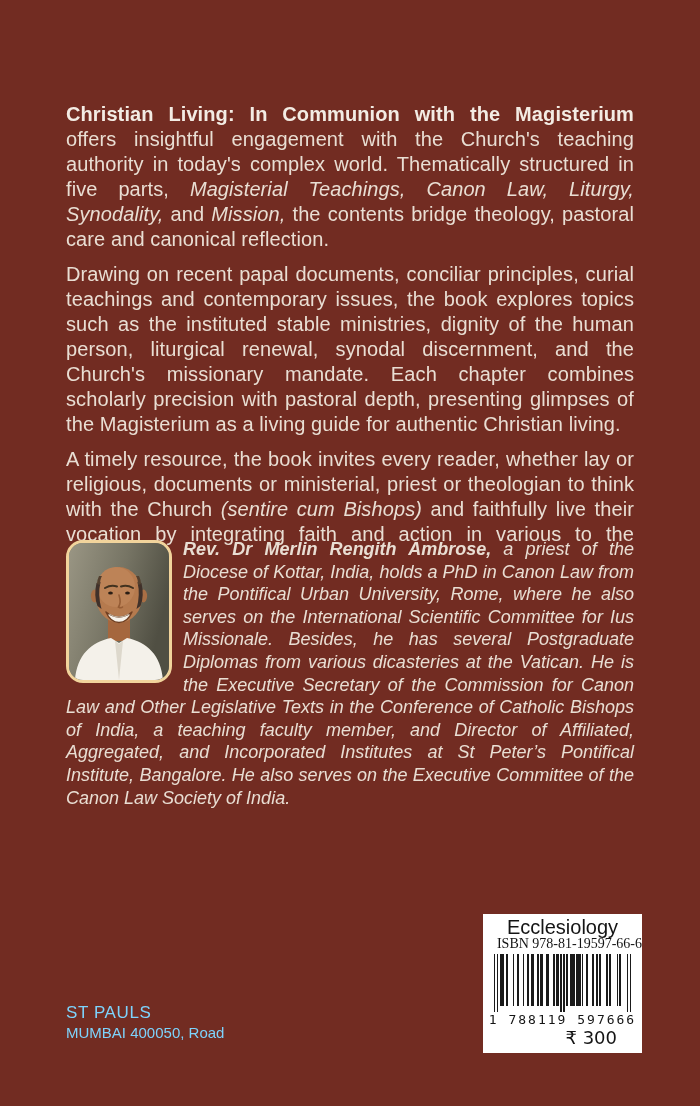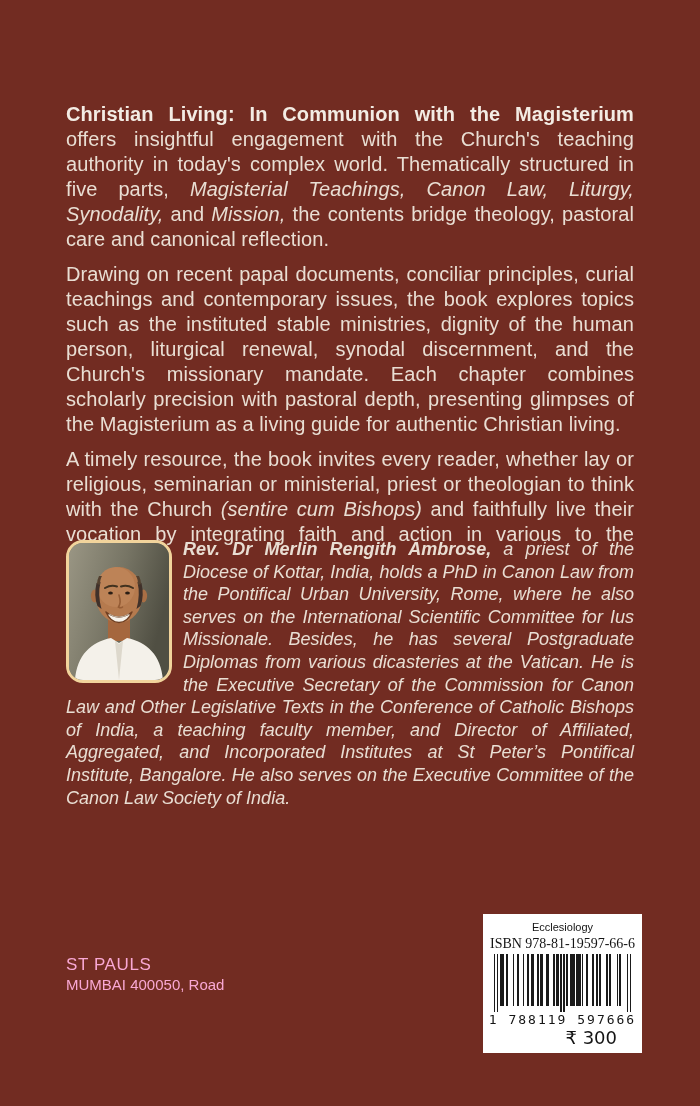--- a/index.html
+++ b/index.html
@@ -36,37 +36,37 @@
   .photo-frame svg{display:block;width:100%;height:100%;}
   .bio{
     margin:0;
     font-style:italic;
     font-size:18px;line-height:22.6px;
     text-align:justify;
   }
   .author-name{font-weight:bold;}
   
   .publisher{
-    position:absolute;left:66px;top:956px;
+    position:absolute;left:66px;top:1004px;
     font-size:15px;line-height:18px;
-    color:#f9a8d4;
+    color:#7dd3fc;
   }
   .pub-name{font-size:17px;letter-spacing:0.6px;margin-bottom:2px;}
   
   .barcode-box{
     position:absolute;left:483px;top:914px;
     width:159px;height:139px;
     background:#ffffff;color:#141414;
     text-align:center;
     box-sizing:border-box;
   }
-  .bc-category{font-size:11px;margin-top:5px;line-height:17px;}
+  .bc-category{font-size:20px;margin-top:5px;line-height:17px;}
   .bc-isbn{
     font-family:"Liberation Serif", serif;
-    font-size:14px;line-height:16px;
+    font-size:14px;line-height:16px;text-align:right;
   }
   .bc-bars{height:58px;margin:2px 11px 0 11px;}
   .bc-digits{
     font-family:"DejaVu Sans Mono", monospace;
     font-size:13px;line-height:15px;
     letter-spacing:2px;
     white-space:nowrap;
     margin-top:0px;
   }
   .bc-price{
@@ -78,21 +78,21 @@
   }
 </style>
 </head>
 <body>
 
 <div class="cover" style="background: rgb(114, 44, 34); color: rgb(233, 222, 211);">
 
   <section class="synopsis">
     <p><strong>Christian Living: In Communion with the Magisterium</strong><span> offers insightful engagement with the Church's teaching authority in today's complex world. Thematically structured in five parts, </span><em>Magisterial Teachings, Canon Law, Liturgy, Synodality,</em><span> and </span><em>Mission,</em><span> the contents bridge theology, pastoral care and canonical reflection.</span></p>
     <p>Drawing on recent papal documents, conciliar principles, curial teachings and contemporary issues, the book explores topics such as the instituted stable ministries, dignity of the human person, liturgical renewal, synodal discernment, and the Church's missionary mandate. Each chapter combines scholarly precision with pastoral depth, presenting glimpses of the Magisterium as a living guide for authentic Christian living.</p>
-    <p><span>A timely resource, the book invites every reader, whether lay or religious, seminarian or ministerial, priest or theologian to think with the Church </span><em>(sentire cum Bishops)</em><span> and faithfully live their vocation by integrating faith and action in various to the Church.</span></p>
+    <p><span>A timely resource, the book invites every reader, whether lay or religious, documents or ministerial, priest or theologian to think with the Church </span><em>(sentire cum Bishops)</em><span> and faithfully live their vocation by integrating faith and action in various to the Church.</span></p>
   </section>
 
   <section class="author">
     <div class="photo-frame" style="border-color: rgb(242, 212, 156);">
       <svg viewBox="0 0 100 137" aria-hidden="true">
         <defs>
           <linearGradient id="pbg" x1="0" y1="0" x2="1" y2="0.35">
             <stop offset="0" stop-color="#9a9684"></stop>
             <stop offset="0.55" stop-color="#767464"></stop>
             <stop offset="1" stop-color="#504f43"></stop>

